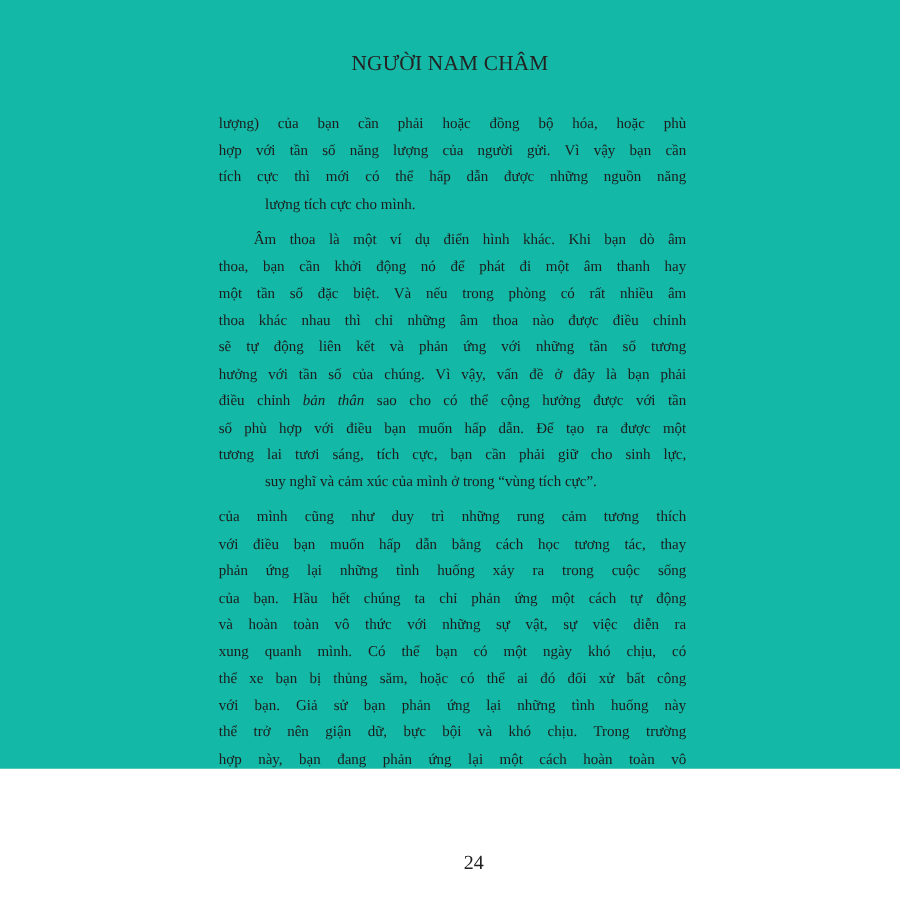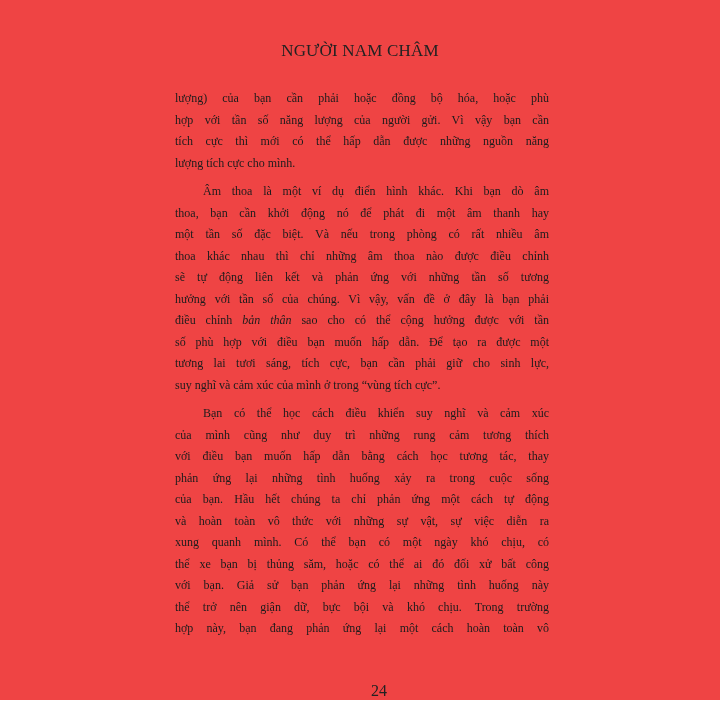--- a/index.html
+++ b/index.html
@@ -11,22 +11,22 @@
     width: 720px;
     height: 720px;
     position: relative;
     overflow: hidden;
     font-family: "DejaVu Serif", "Liberation Serif", serif;
     color: #1c1c1c;
   }
   .page {
     position: absolute;
     left: 0; top: 0;
-    width: 720px; height: 700px;
-    background: #ef4444;
+    width: 720px; height: 615px;
+    background: #14b8a6;
   }
   .running-head {
     position: absolute;
     top: 41px;
     left: 0;
     width: 720px;
     text-align: center;
     font-family: "Liberation Serif", "DejaVu Serif", serif;
     font-size: 17px;
     letter-spacing: 0.2px;
@@ -48,20 +48,21 @@
     text-align-last: left;
   }
   .para .line {
     display: block;
     text-align: justify;
     text-align-last: justify;
     white-space: nowrap;
   }
   .para .line.last {
     text-align-last: left;
+    margin-left: 37px;
   }
   .para .line.first-indent {
     padding-left: 28px;
   }
   .para .line i {
   }
   .page-number {
     position: absolute;
     top: 682px;
     left: 0;
@@ -95,21 +96,20 @@
       <span class="line">thoa khác nhau thì chỉ những âm thoa nào được điều chỉnh</span>
       <span class="line">sẽ tự động liên kết và phản ứng với những tần số tương</span>
       <span class="line">hưởng với tần số của chúng. Vì vậy, vấn đề ở đây là bạn phải</span>
       <span class="line"><span>điều chỉnh </span><i>bản thân</i><span> sao cho có thể cộng hưởng được với tần</span></span>
       <span class="line">số phù hợp với điều bạn muốn hấp dẫn. Để tạo ra được một</span>
       <span class="line">tương lai tươi sáng, tích cực, bạn cần phải giữ cho sinh lực,</span>
       <span class="line last">suy nghĩ và cảm xúc của mình ở trong “vùng tích cực”.</span>
     </div>
 
     <div class="para">
-      <span class="line first-indent">Bạn có thể học cách điều khiển suy nghĩ và cảm xúc</span>
       <span class="line">của mình cũng như duy trì những rung cảm tương thích</span>
       <span class="line">với điều bạn muốn hấp dẫn bằng cách học tương tác, thay</span>
       <span class="line">phản ứng lại những tình huống xảy ra trong cuộc sống</span>
       <span class="line">của bạn. Hầu hết chúng ta chỉ phản ứng một cách tự động</span>
       <span class="line">và hoàn toàn vô thức với những sự vật, sự việc diễn ra</span>
       <span class="line">xung quanh mình. Có thể bạn có một ngày khó chịu, có</span>
       <span class="line">thể xe bạn bị thủng săm, hoặc có thể ai đó đối xử bất công</span>
       <span class="line">với bạn. Giả sử bạn phản ứng lại những tình huống này</span>
       <span class="line">thể trở nên giận dữ, bực bội và khó chịu. Trong trường</span>
       <span class="line">hợp này, bạn đang phản ứng lại một cách hoàn toàn vô</span>

